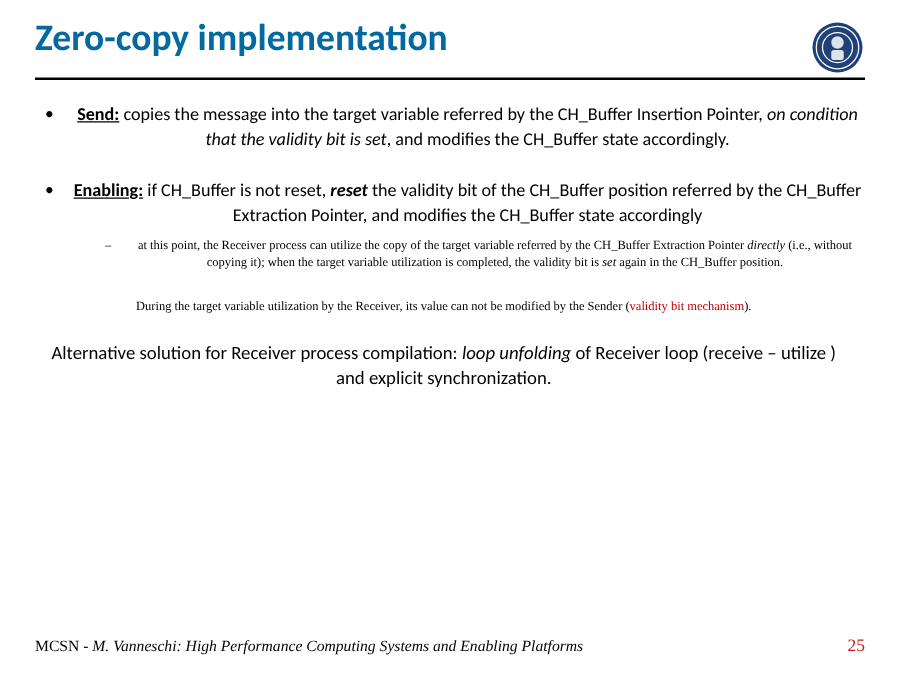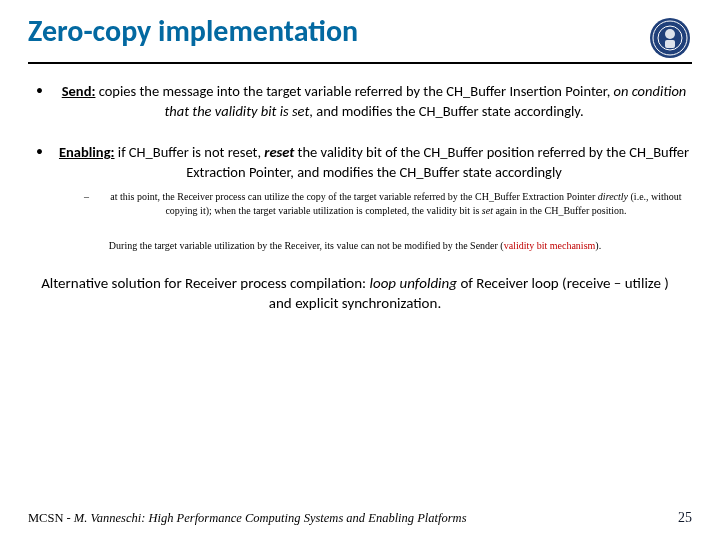--- a/index.html
+++ b/index.html
@@ -113,21 +113,21 @@
     right: 28px;
     bottom: 14px;
     display: flex;
     justify-content: space-between;
     align-items: baseline;
     font-family: "Times New Roman", Times, serif;
     font-size: 12.5px;
   }
   .footer-left .fl-it { font-style: italic; }
   .footer-right {
-    color: #0f172a;
+    color: #b91c1c;
     font-size: 14px;
   }
 </style>
 </head>
 <body>
 
 <div class="slide">
 
   <div class="header">
     <div class="title">Zero-copy implementation</div>

